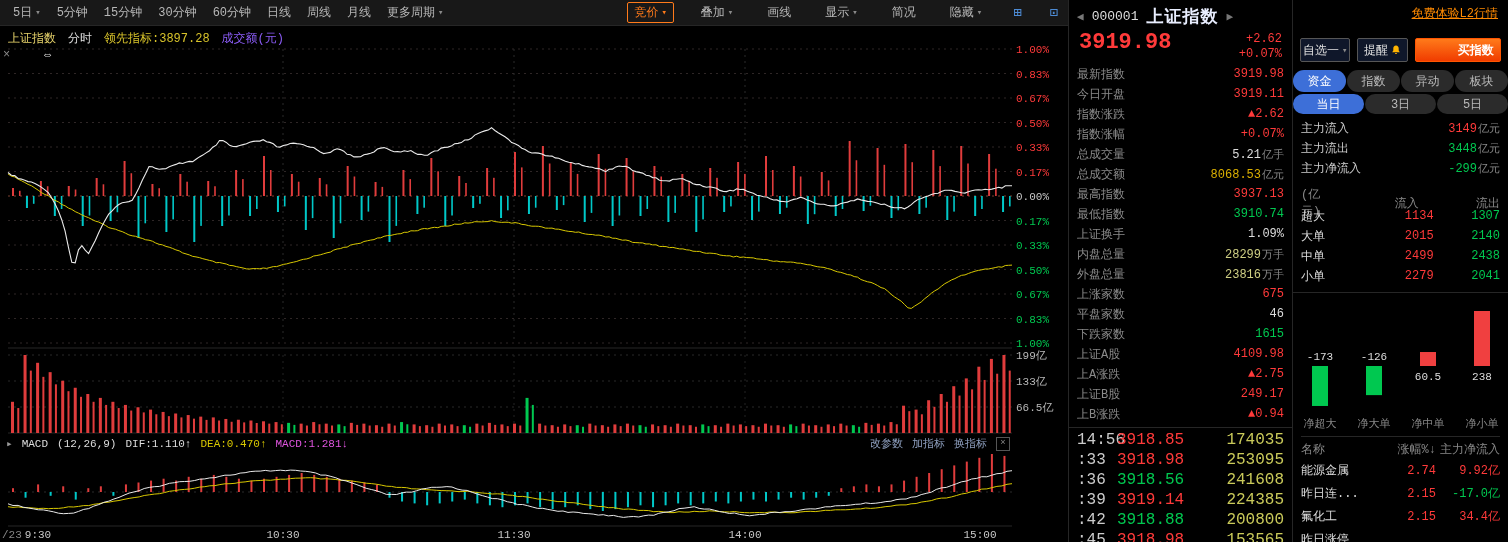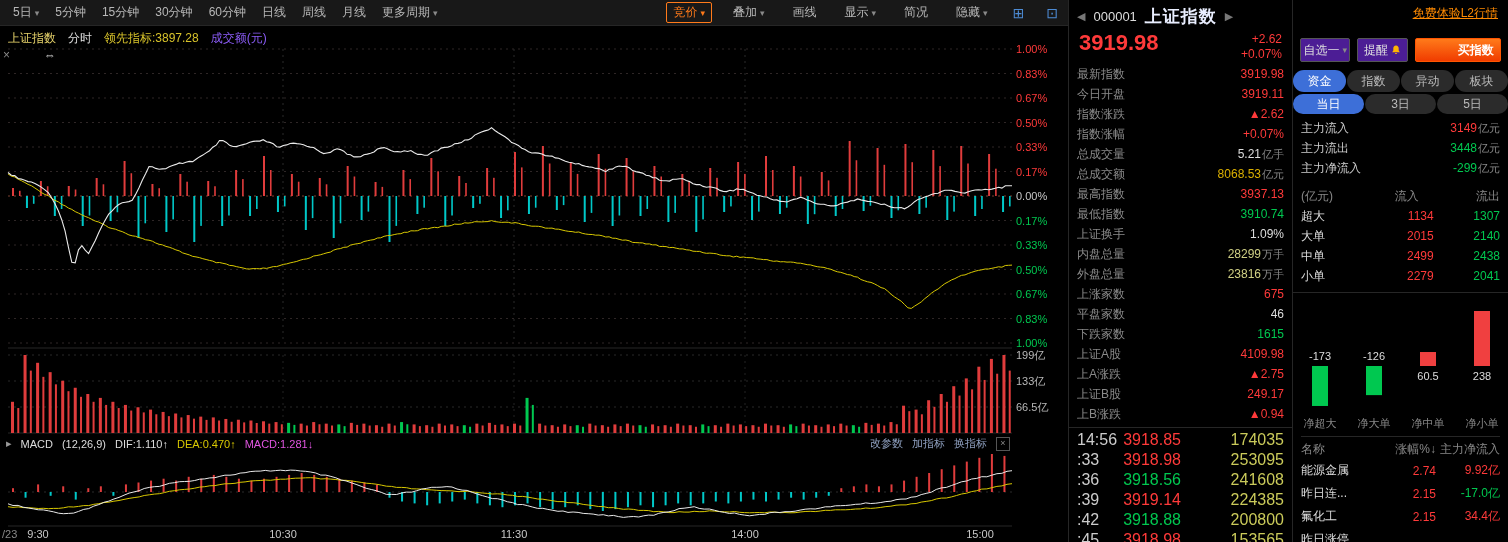--- a/index.html
+++ b/index.html
@@ -1,24 +1,24 @@
 <!DOCTYPE html>
 <html><head>
 <meta charset="utf-8">
 <style>
   html,body{margin:0;padding:0;background:#000;}
   .app{position:relative;width:1508px;height:542px;background:#000;overflow:hidden;
-       font-family:Liberation Sans, sans-serif;color:#ccc;}
+       font-family:Liberation Mono, monospace;color:#ccc;}
   svg{font-family:inherit;}
   
   .toolbar{position:absolute;left:0;top:0;width:1068px;height:26px;background:#181818;
            border-bottom:1px solid #262626;display:flex;align-items:center;padding:0 6px;
            box-sizing:border-box;font-size:12px;color:#b8b8b8;}
   .tb-left{display:flex;align-items:center;gap:2px;}
-  .tb-right{margin-left:auto;display:flex;align-items:center;gap:14px;}
+  .tb-right{margin-left:auto;display:flex;align-items:center;gap:20px;}
   .tb-item{padding:2px 7px;display:flex;align-items:center;gap:3px;cursor:default;white-space:nowrap;}
   .tb-caret{font-size:9px;color:#8a8a8a;}
   .tb-accent{color:#ff7a1a;border:1px solid #ff7a1a;border-radius:2px;padding:1px 6px;}
   .tb-accent .tb-caret{color:#ff7a1a;}
   .tb-icon{color:#4d8bd4;font-size:14px;padding:0 4px;}
   
   .chart-col{position:absolute;left:0;top:0;width:1068px;height:542px;}
   .chart-header{position:absolute;left:8px;top:30px;font-size:12px;display:flex;gap:12px;align-items:baseline;z-index:3;}
   .ch-name{color:#e6d26a;}
   .ch-mode{color:#ddd;}
@@ -50,21 +50,21 @@
   .q-unit{color:#888;font-size:11px;margin-left:1px;}
   .q-ticks{border-top:1px solid #262626;margin-top:3px;padding:1px 8px;}
   .t-row{display:flex;height:20px;align-items:flex-end;font-size:16px;}
   .t-time{width:40px;color:#ccc;}
   .t-price{width:64px;text-align:right;}
   .t-vol{flex:1;text-align:right;}
   
   .funds-col{position:absolute;left:1292px;top:0;width:216px;height:542px;border-left:1px solid #262626;box-sizing:border-box;}
   .f-l2{position:absolute;top:5px;right:10px;color:#ff8a00;font-size:12px;text-decoration:underline;cursor:pointer;}
   .f-actions{position:absolute;top:38px;left:7px;right:7px;height:24px;display:flex;gap:7px;}
-  .f-btn{flex:1;display:flex;align-items:center;justify-content:center;gap:3px;background:#4c1d95;
+  .f-btn{flex:1;display:flex;align-items:center;justify-content:center;gap:3px;background:#0f172a;
          border:1px solid #565656;border-radius:2px;color:#e0e0e0;font-size:12px;cursor:pointer;}
   .f-btn-buy{background:linear-gradient(#ff7a1a,#f03c00);border-color:#ff5500;color:#fff;font-weight:bold;padding-left:36px;}
   .f-tabs{position:absolute;top:70px;left:0;right:0;height:22px;display:grid;grid-template-columns:repeat(4,1fr);gap:1px;}
   .f-subtabs{position:absolute;top:94px;left:0;right:0;height:20px;display:grid;grid-template-columns:repeat(3,1fr);gap:1px;}
   .f-tab{background:#2b2b2b;color:#bbb;display:flex;align-items:center;justify-content:center;font-size:12px;cursor:pointer;border-radius:11px;}
   .f-tab.active{background:#3d6fd8;color:#fff;}
   .f-flows{position:absolute;top:118px;left:8px;right:8px;}
   .f-flow-row{display:flex;justify-content:space-between;height:20px;align-items:center;font-size:12px;color:#ccc;text-align:right;}
   .f-table{position:absolute;top:186px;left:8px;right:8px;font-size:12px;}
   .ft-row{display:grid;grid-template-columns:1fr 1fr 1fr;height:20px;align-items:center;}

